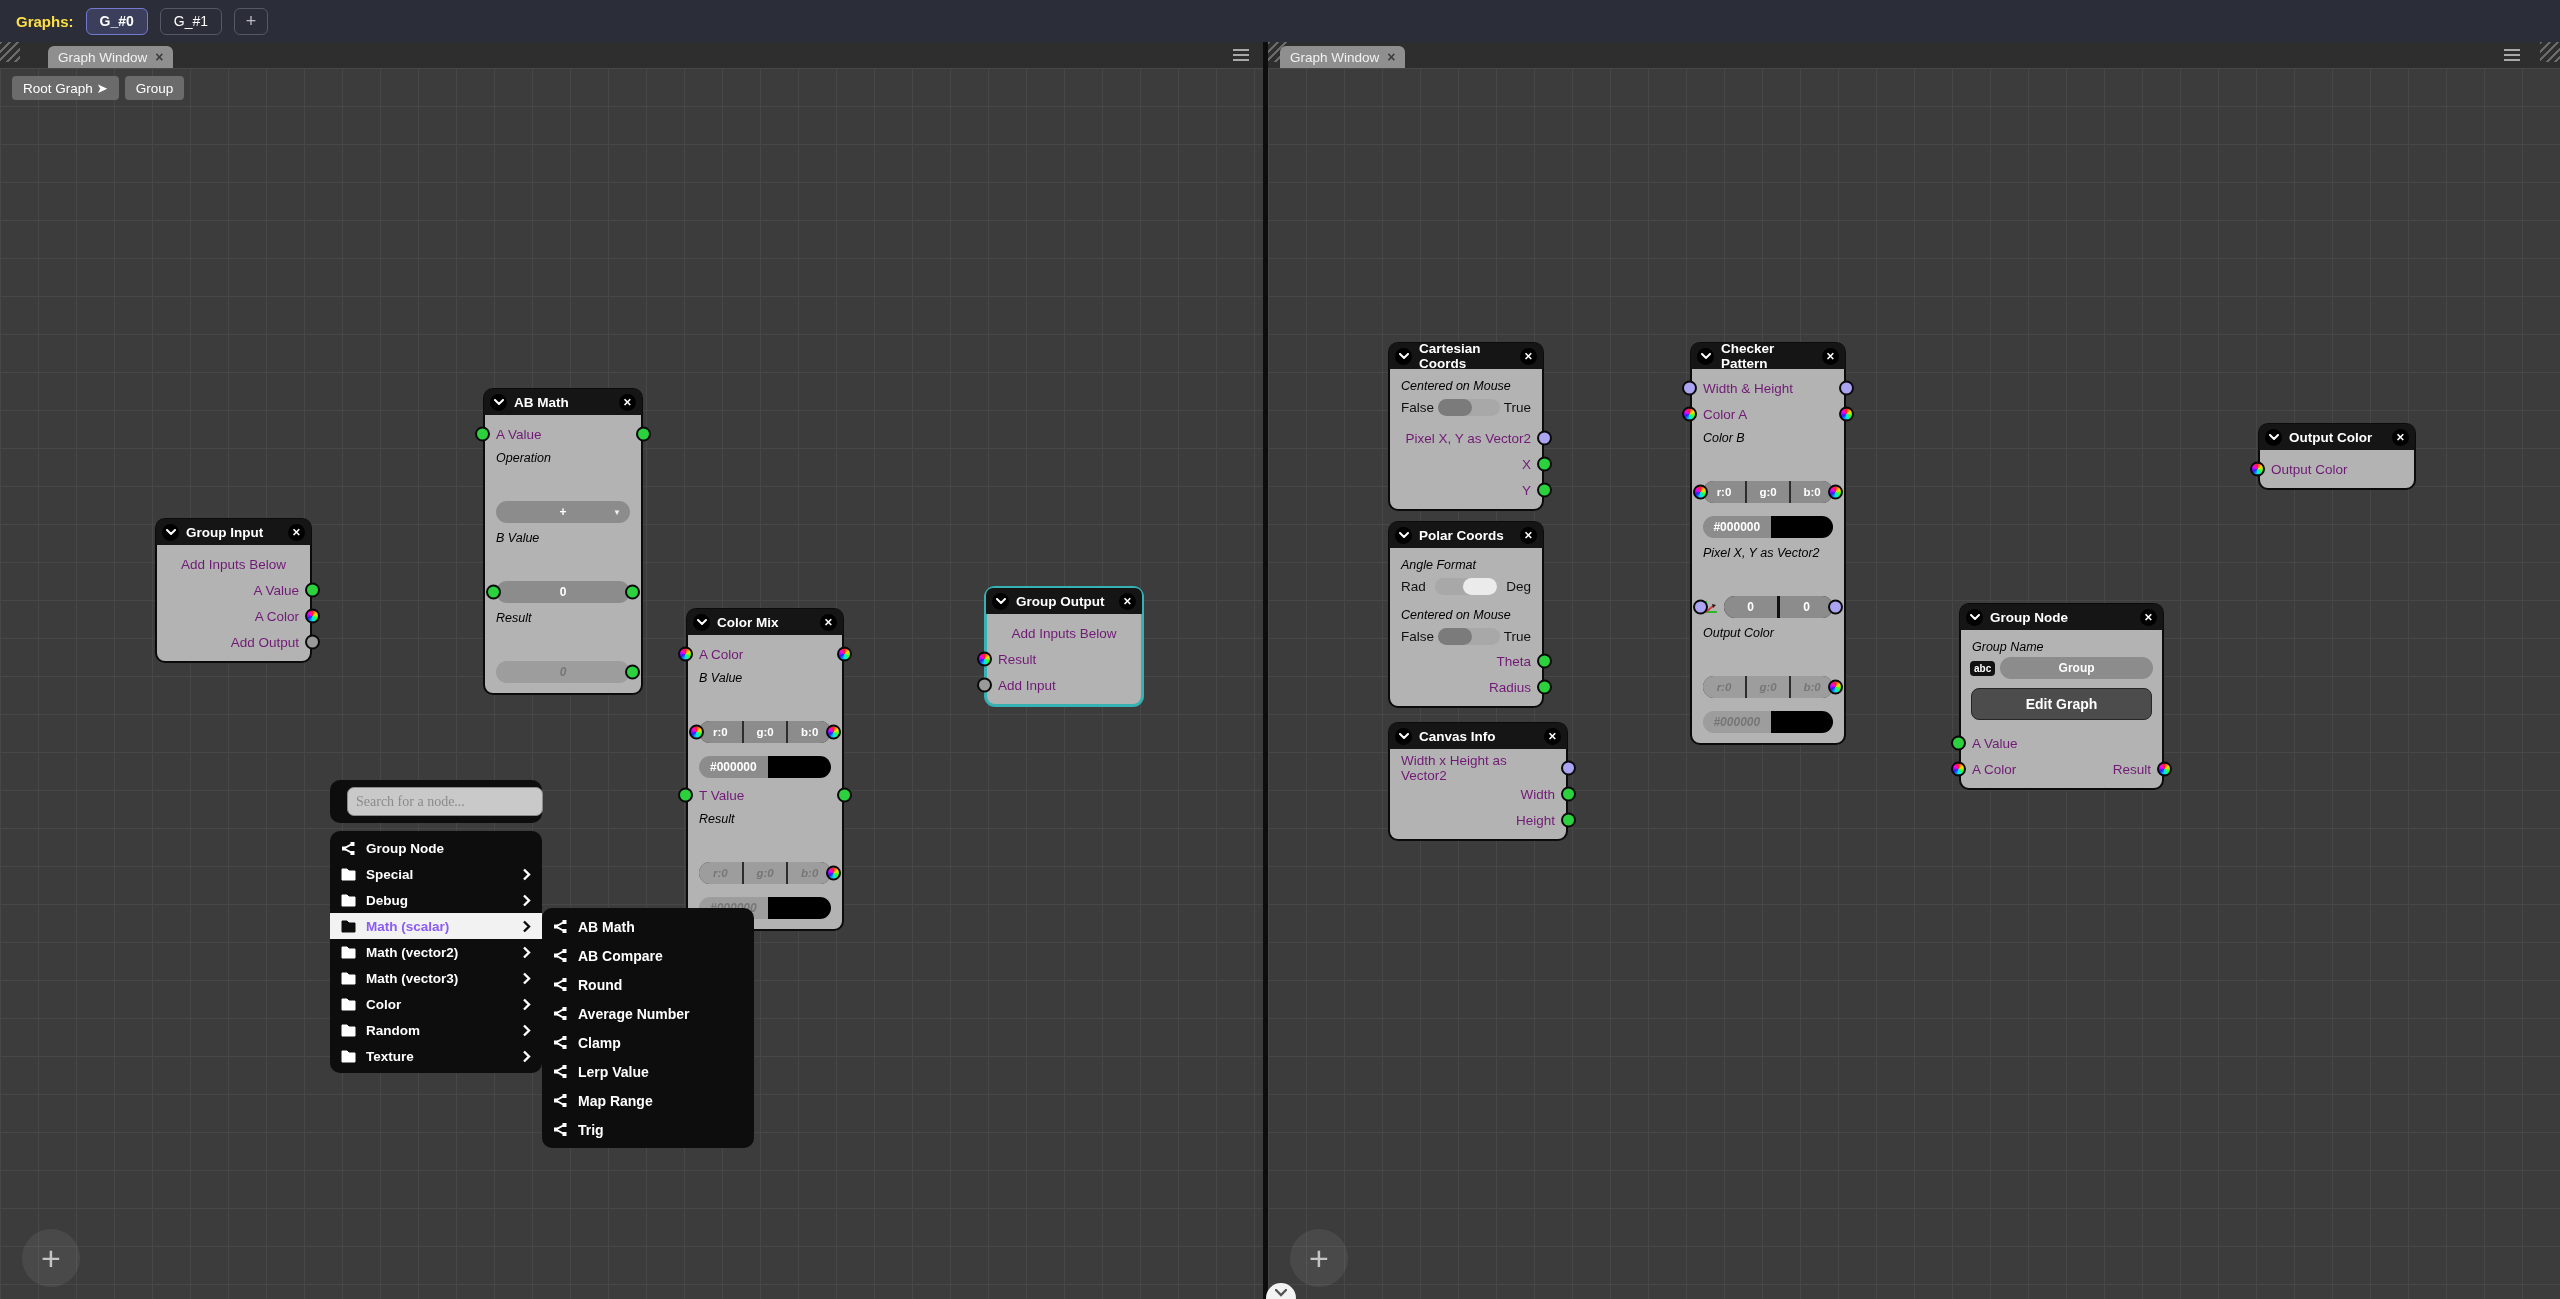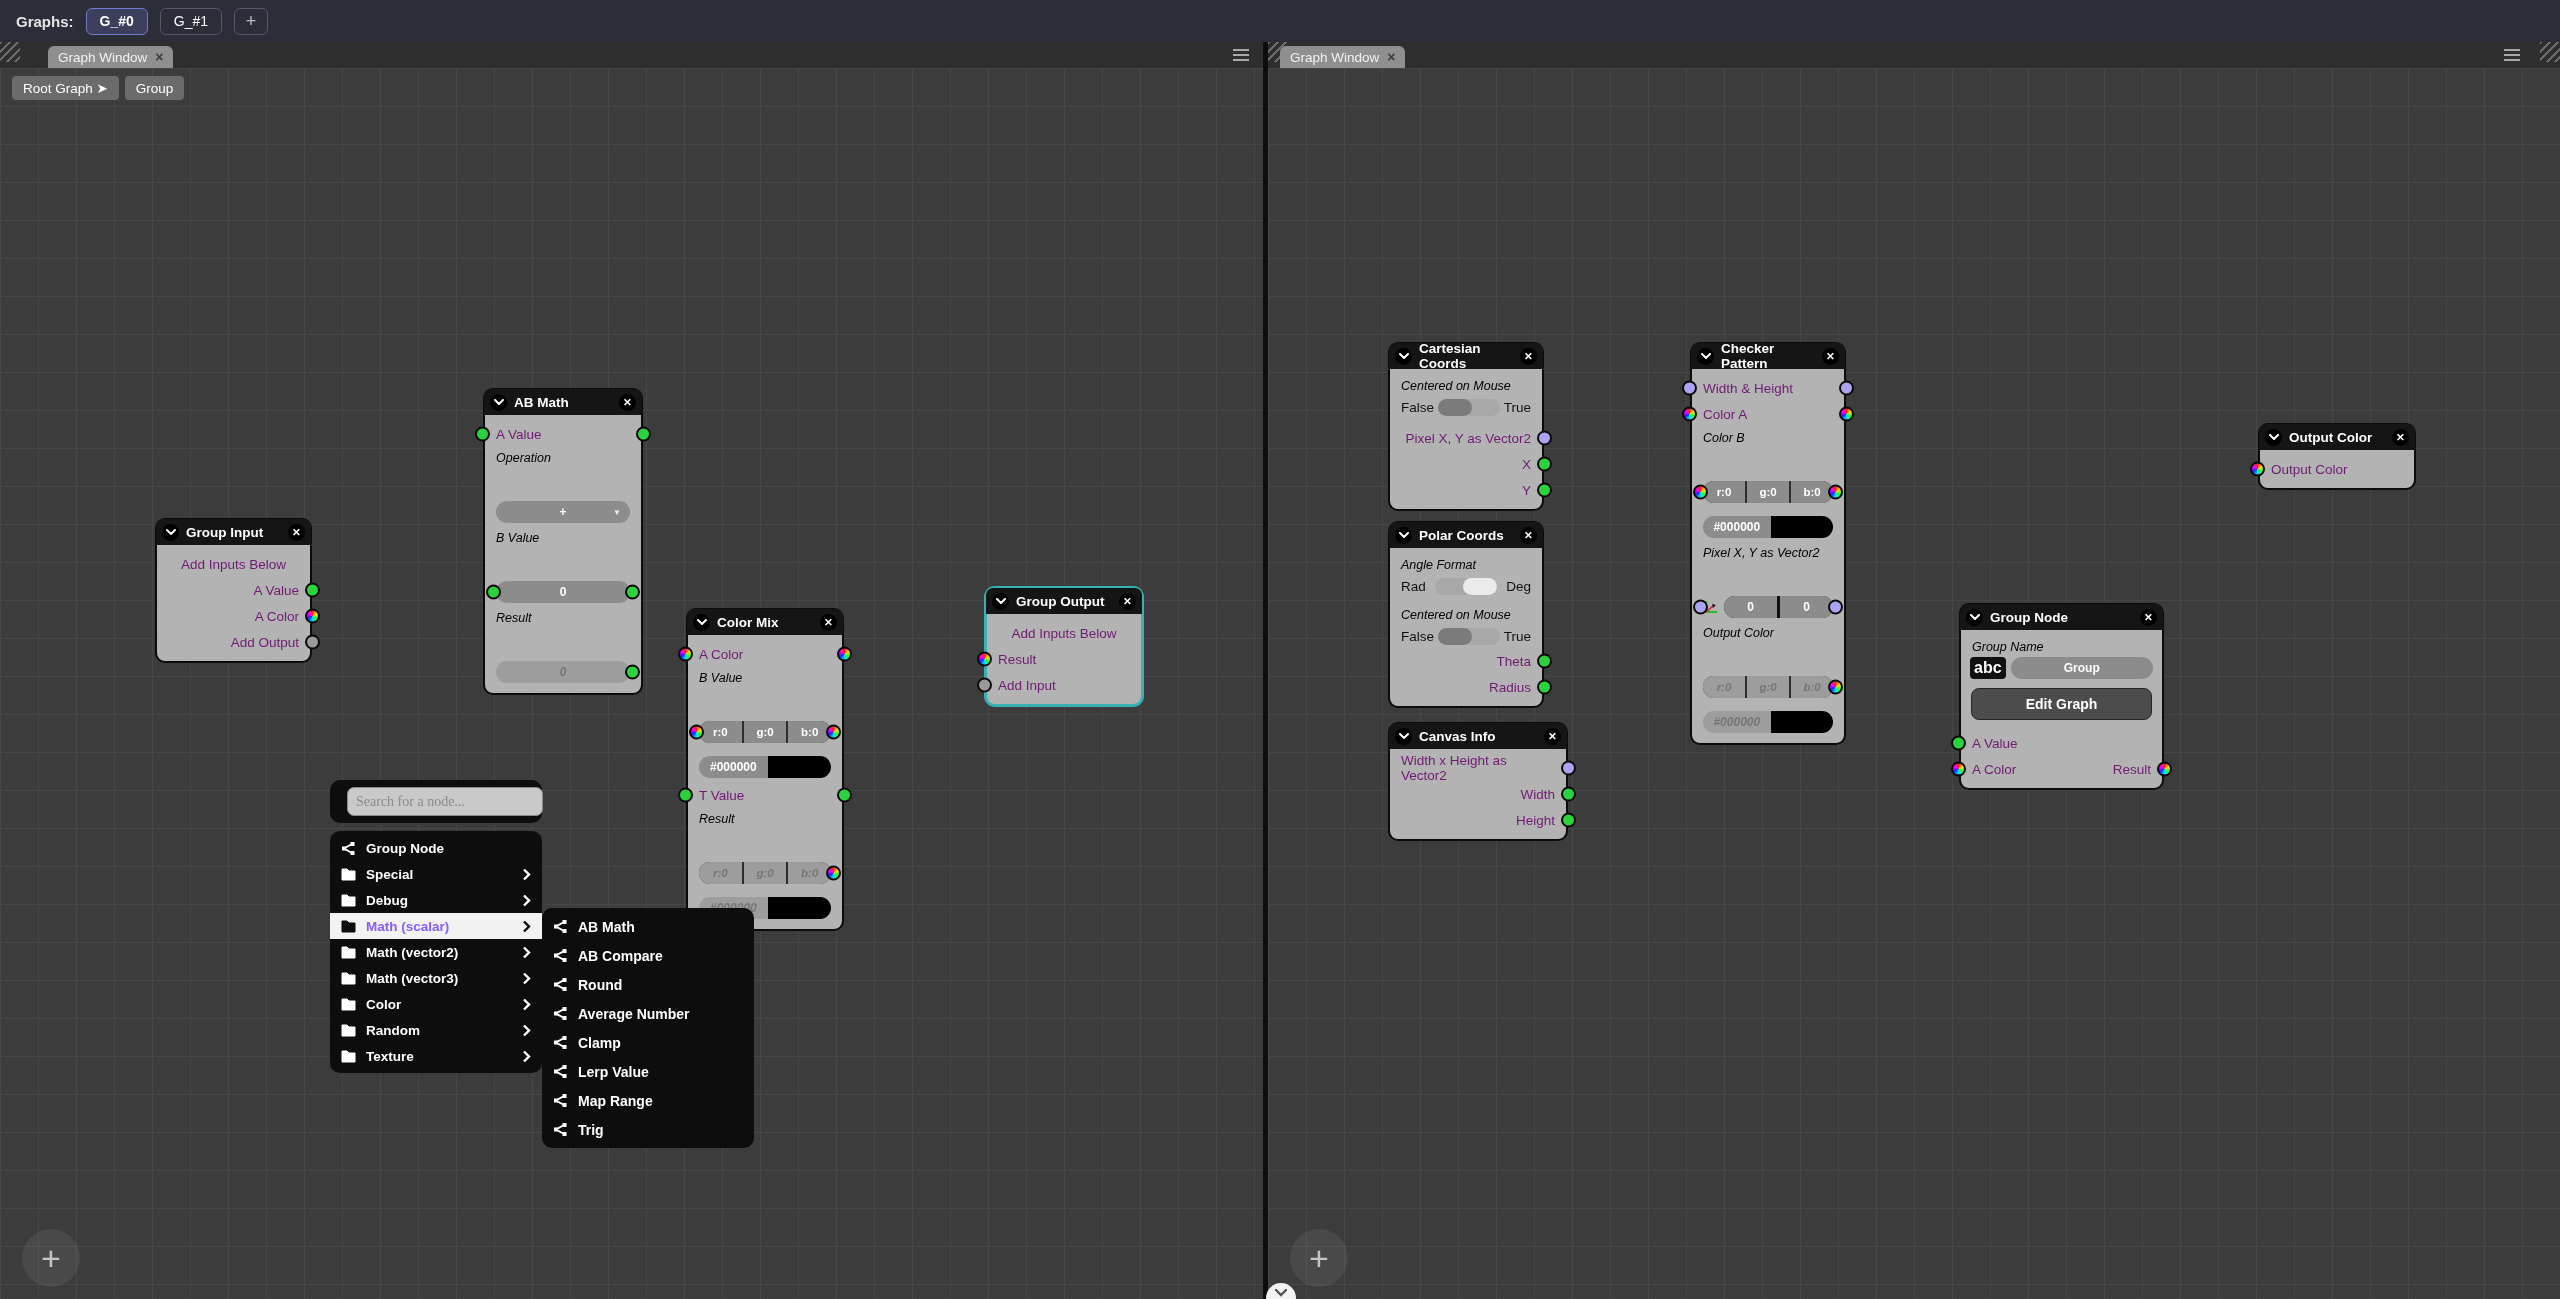--- a/index.html
+++ b/index.html
@@ -2,21 +2,21 @@
 <html><head>
 <meta charset="utf-8">
 <style>
   * { margin:0; padding:0; box-sizing:border-box; }
   html,body { width:2560px; height:1299px; overflow:hidden; background:#3c3c3c;
     font-family:"Liberation Sans", sans-serif; -webkit-font-smoothing:antialiased; }
 
   
   .topbar { position:absolute; left:0; top:0; width:2560px; height:42px; background:#2b2d38;
     display:flex; align-items:center; gap:12px; padding:0 16px; z-index:50; }
-  .topbar-label { color:#e5e5e5; font-weight:bold; font-size:15px; }
+  .topbar-label { color:#fde047; font-weight:bold; font-size:15px; }
   .gtab { height:27px; padding:0 13px; border-radius:6px; display:flex; align-items:center;
     font-size:14px; font-weight:bold; cursor:default; }
   .gtab.active { background:#3c3f5c; border:1px solid #7379cf; color:#ffffff; }
   .gtab.inactive { background:#2b2d38; border:1px solid #555866; color:#ffffff; font-weight:normal;text-align:center; }
   .gadd { width:34px; height:27px; border:1px solid #555866; border-radius:6px; color:#b9bbc5;
     font-size:18px; display:flex; align-items:center; justify-content:center; }
 
   
   .pane { position:absolute; top:42px; bottom:0; }
   .pane-header { position:absolute; left:0; right:0; top:0; height:26px; background:#2e2e2e; }
@@ -79,21 +79,21 @@
   .ro .rgb span, .ro .pill, .ro .hexlabel { background:#9d9d9d; color:#767676; font-style:italic; }
   .vec2 { flex:1; height:22px; display:flex; gap:3px; background:#111; border-radius:11px; overflow:hidden; }
   .vec2 span { flex:1; background:#8c8c8c; display:flex; align-items:center; justify-content:center;
     color:#fff; font-weight:bold; font-size:12px; }
   .trow { display:flex; align-items:center; justify-content:space-between; padding:0 11px;
     height:24px; font-size:13.5px; color:#101010; }
   .track { width:62px; height:17px; background:#a8a8a8; border-radius:9px; position:relative; }
   .knob { position:absolute; top:0; width:34px; height:17px; border-radius:9px; background:#7b7b7b; }
   .knob.kl { left:0; } .knob.kr { right:0; } .knob.light { background:#ebebeb; }
   .namerow { position:relative; height:24px; display:flex; align-items:center; gap:5px; padding:0 9px; }
-  .abc-badge { background:#111; color:#fff; font-weight:bold; font-size:16px; border-radius:4px;
+  .abc-badge { background:#111; color:#fff; font-weight:bold; font-size:10px; border-radius:4px;
     padding:2px 4px; flex:none; }
   .editbtn { margin:8px 10px 10px; height:32px; background:#4c4c4c; border:1px solid #262626;
     border-radius:8px; color:#fff; font-weight:bold; font-size:14px; display:flex;
     align-items:center; justify-content:center; }
   .spacer6 { height:6px; }
 
   
   .port { position:absolute; top:50%; width:15px; height:15px; border-radius:50%;
     border:2.5px solid #0a0a0a; transform:translateY(-50%); z-index:3; }
   .port.pl { left:-10px; } .port.pr { right:-10px; }

